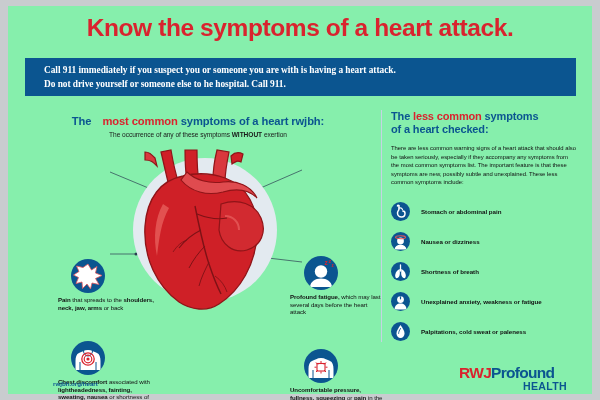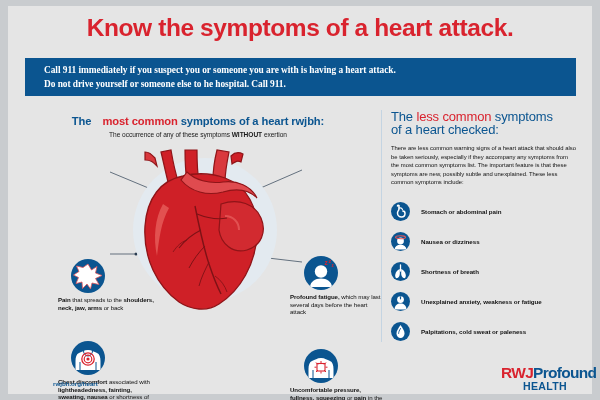--- a/index.html
+++ b/index.html
@@ -6,21 +6,21 @@
   html, body {
     width: 600px; height: 400px;
     font-family: "Liberation Sans", sans-serif;
     background: #c9cccf;
     overflow: hidden;
   }
   #poster {
     position: absolute;
     left: 8px; top: 6px;
     width: 584px; height: 388px;
-    background: #e5e5e5;
+    background: #86efac;
   }
 
   
   #title {
     position: absolute;
     left: 0; top: 8px;
     width: 584px;
     text-align: center;
     color: #d9232e;
     font-size: 24.5px;
@@ -106,21 +106,21 @@
   #icon-pressure  { left: 286px; top: 239px; }
   #text-pressure  { left: 272px; top: 276px; width: 96px; }
 
   
   .connector { position: absolute; }
 
   
   #right-col { position: absolute; left: 383px; top: 104px; width: 196px; }
 
   #right-heading {
-    font-size: 13px; font-weight: normal; color: #0b5590;
+    font-size: 11px; font-weight: bold; color: #0b5590;
     line-height: 13px; letter-spacing: -0.15px;
   }
   #right-heading .red { color: #d9232e; }
 
   #right-para {
     margin-top: 8px;
     font-size: 5.9px; line-height: 8.6px;
     color: #111111; letter-spacing: -0.02px;
     width: 186px;
   }
@@ -149,21 +149,21 @@
     font-size: 11.2px; font-weight: bold; color: #d9232e;
     letter-spacing: -0.15px;
   }
   #footer-url {
     position: absolute; left: 45px; top: 374px;
     font-size: 6.2px; font-weight: bold; color: #0b5590;
     letter-spacing: -0.02px;
   }
   #logo { position: absolute; left: 451px; top: 358px; }
   #logo-top { font-size: 15.5px; font-weight: bold; letter-spacing: -0.7px; }
-  #logo-top .rwj { color: #d9232e; margin-left: 42px; }
+  #logo-top .rwj { color: #d9232e; }
   #logo-top .barnabas { color: #0b5590; }
   #logo-bottom {
     font-size: 10.6px; font-weight: bold; color: #0b5590;
     letter-spacing: 0.3px; margin-left: 36px; margin-top: -2px; padding-left: 28px;
   }
 </style>
 </head>
 <body>
 
 <div id="poster">

